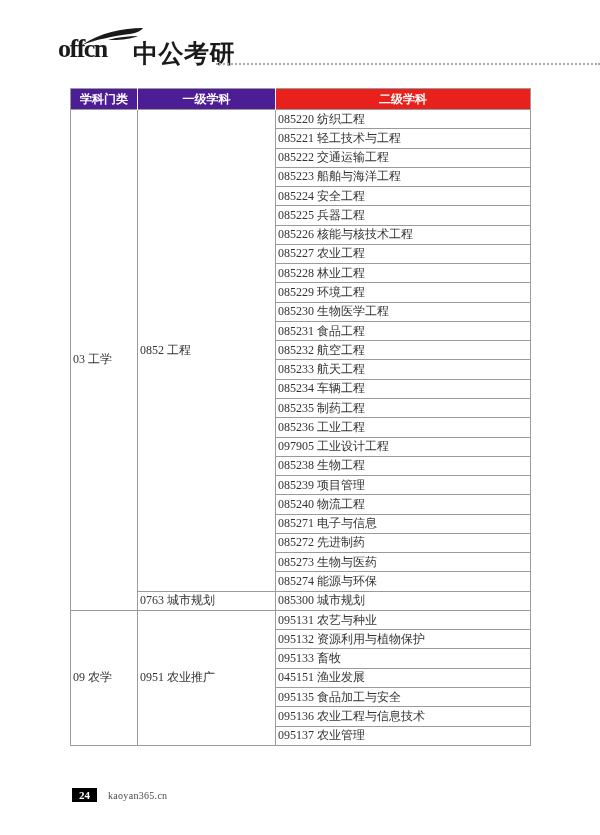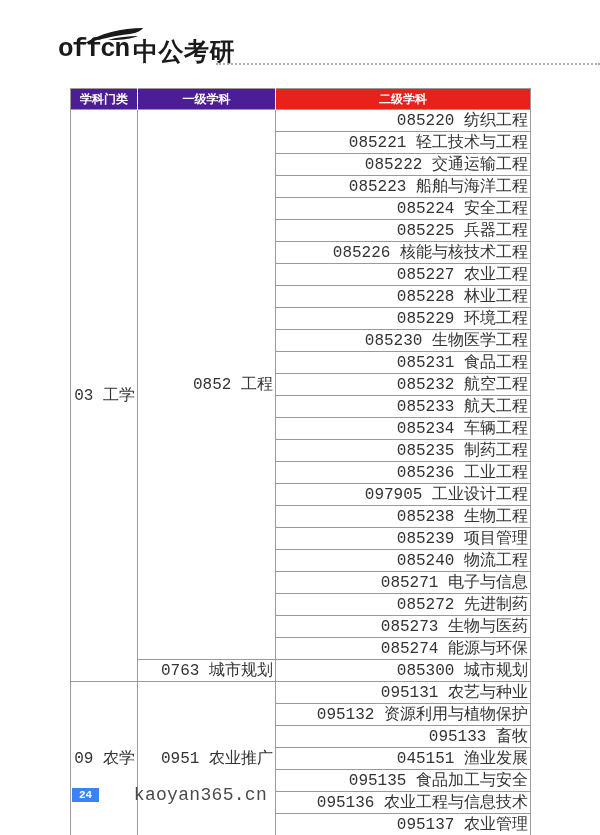--- a/index.html
+++ b/index.html
@@ -1,21 +1,21 @@
 <!DOCTYPE html>
 <html><head>
 <meta charset="utf-8">
 <style>
   * { margin:0; padding:0; box-sizing:border-box; }
   html,body { background:#ffffff; }
   .page {
     position:relative;
     width:600px; height:835px;
     background:#ffffff;
-    font-family:Liberation Mono, monospace;
+    font-family:Liberation Serif, serif;
     overflow:hidden;
   }
 
   
   .logo-en {
     position:absolute; left:58px; top:36px;
     font-size:26px; font-weight:bold; letter-spacing:-1.5px;
     color:#1a1a1a; line-height:1;
   }
   .logo-cn {
@@ -41,35 +41,35 @@
   table.disc th {
     background:#e8211c; color:#ffffff;
     font-size:12px; font-weight:bold;
     height:21px; text-align:center;
     border-left:1px solid #ffffff; border-right:1px solid #ffffff;
   }
   table.disc th:first-child { border-left:1px solid #9a9a9a; }
   table.disc th:last-child  { border-right:1px solid #9a9a9a;margin-top:32px; }
   table.disc td {
     border:1px solid #9a9a9a;
-    font-size:16px; color:#333333;
-    text-align:right; vertical-align:middle;
+    font-size:12px; color:#333333;
+    text-align:left; vertical-align:middle;
     height:19.27px; padding:0 2px;
     white-space:nowrap; overflow:hidden;
   }
 
   
   .footer { position:absolute; left:72px; top:785px; height:16px; }
   .page-num {
-    display:inline-block; background:#3b82f6; color:#ffffff;
+    display:inline-block; background:#000000; color:#ffffff;
     font-size:11px; font-weight:bold; line-height:14px;
     padding:0 7px; vertical-align:middle;
   }
   .site {
-    font-size:18px; color:#4a4a4a; margin-left:25px;
+    font-size:10px; color:#4a4a4a; margin-left:7px;
     vertical-align:middle; letter-spacing:0.3px;
   }
 </style>
 </head>
 <body>
 
 <div class="page">
 
   <div>
     <svg class="swoosh" viewBox="0 0 62 20">

